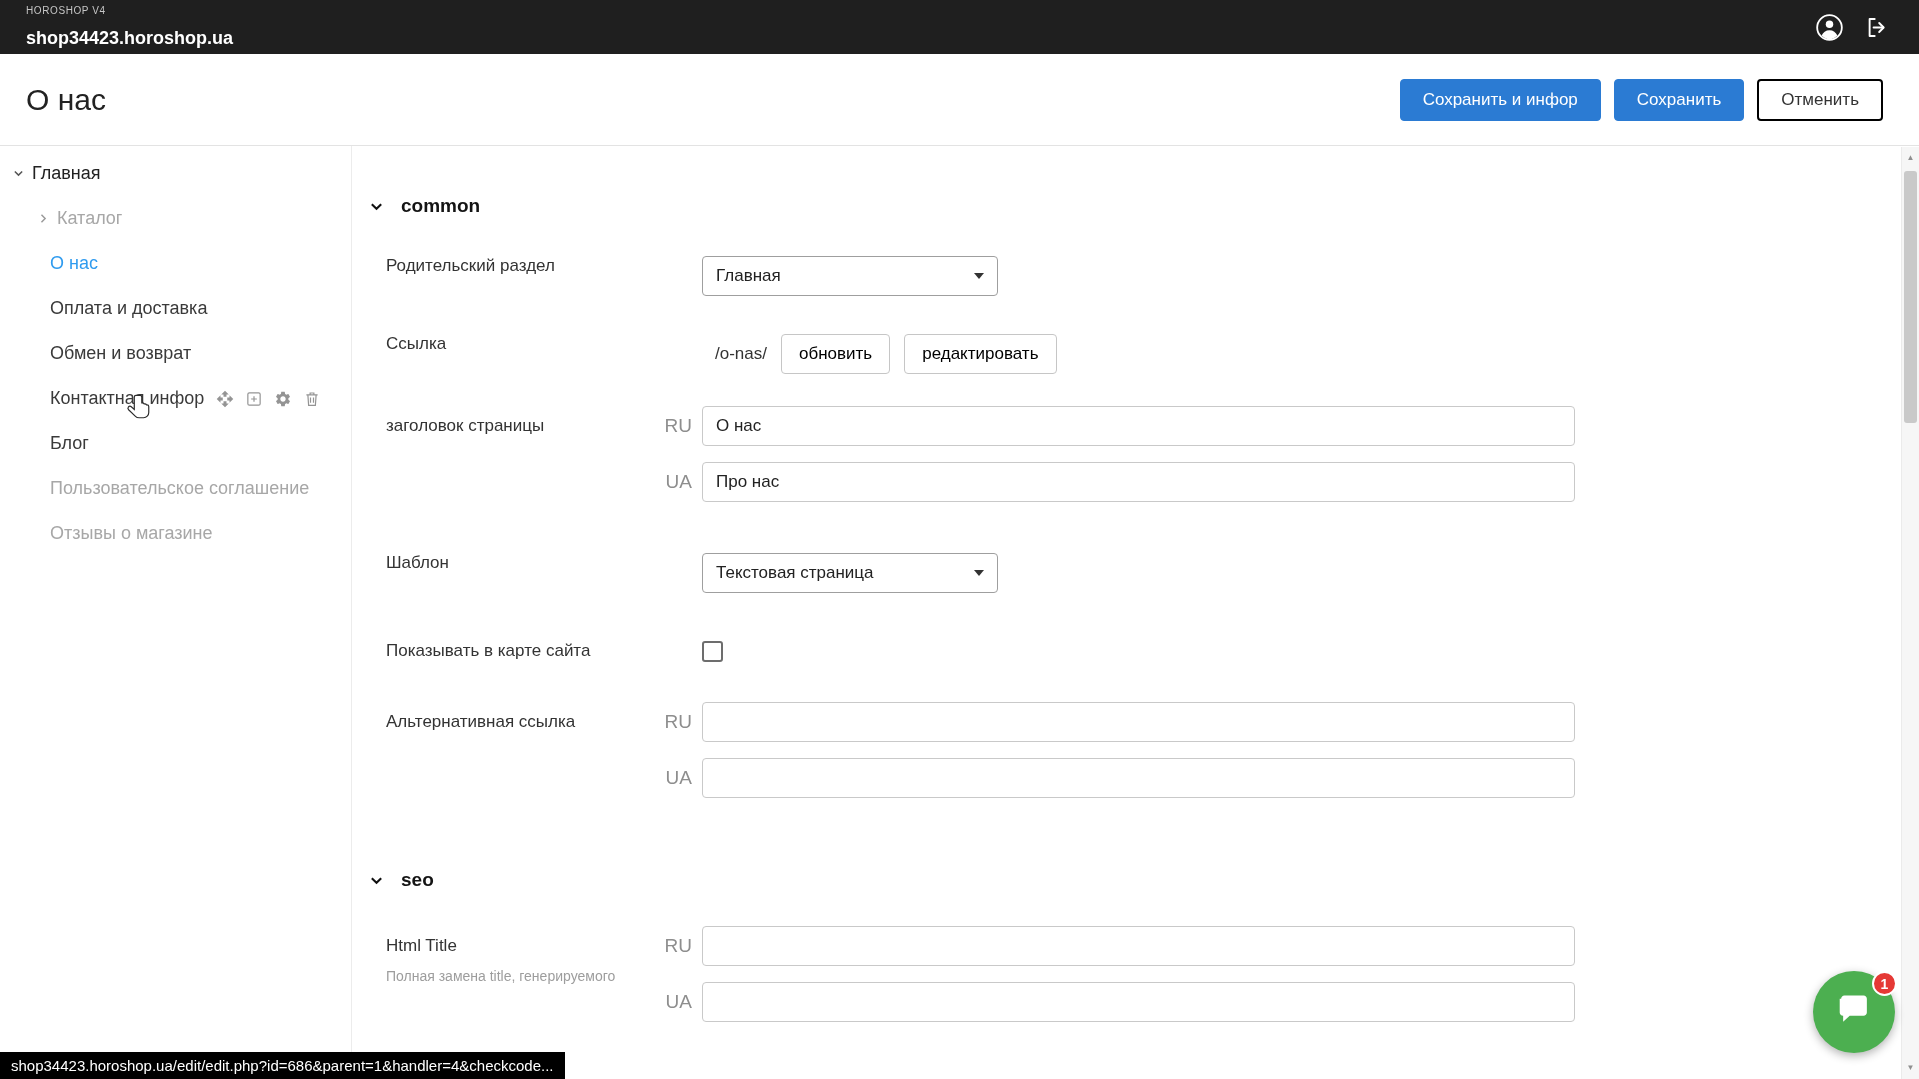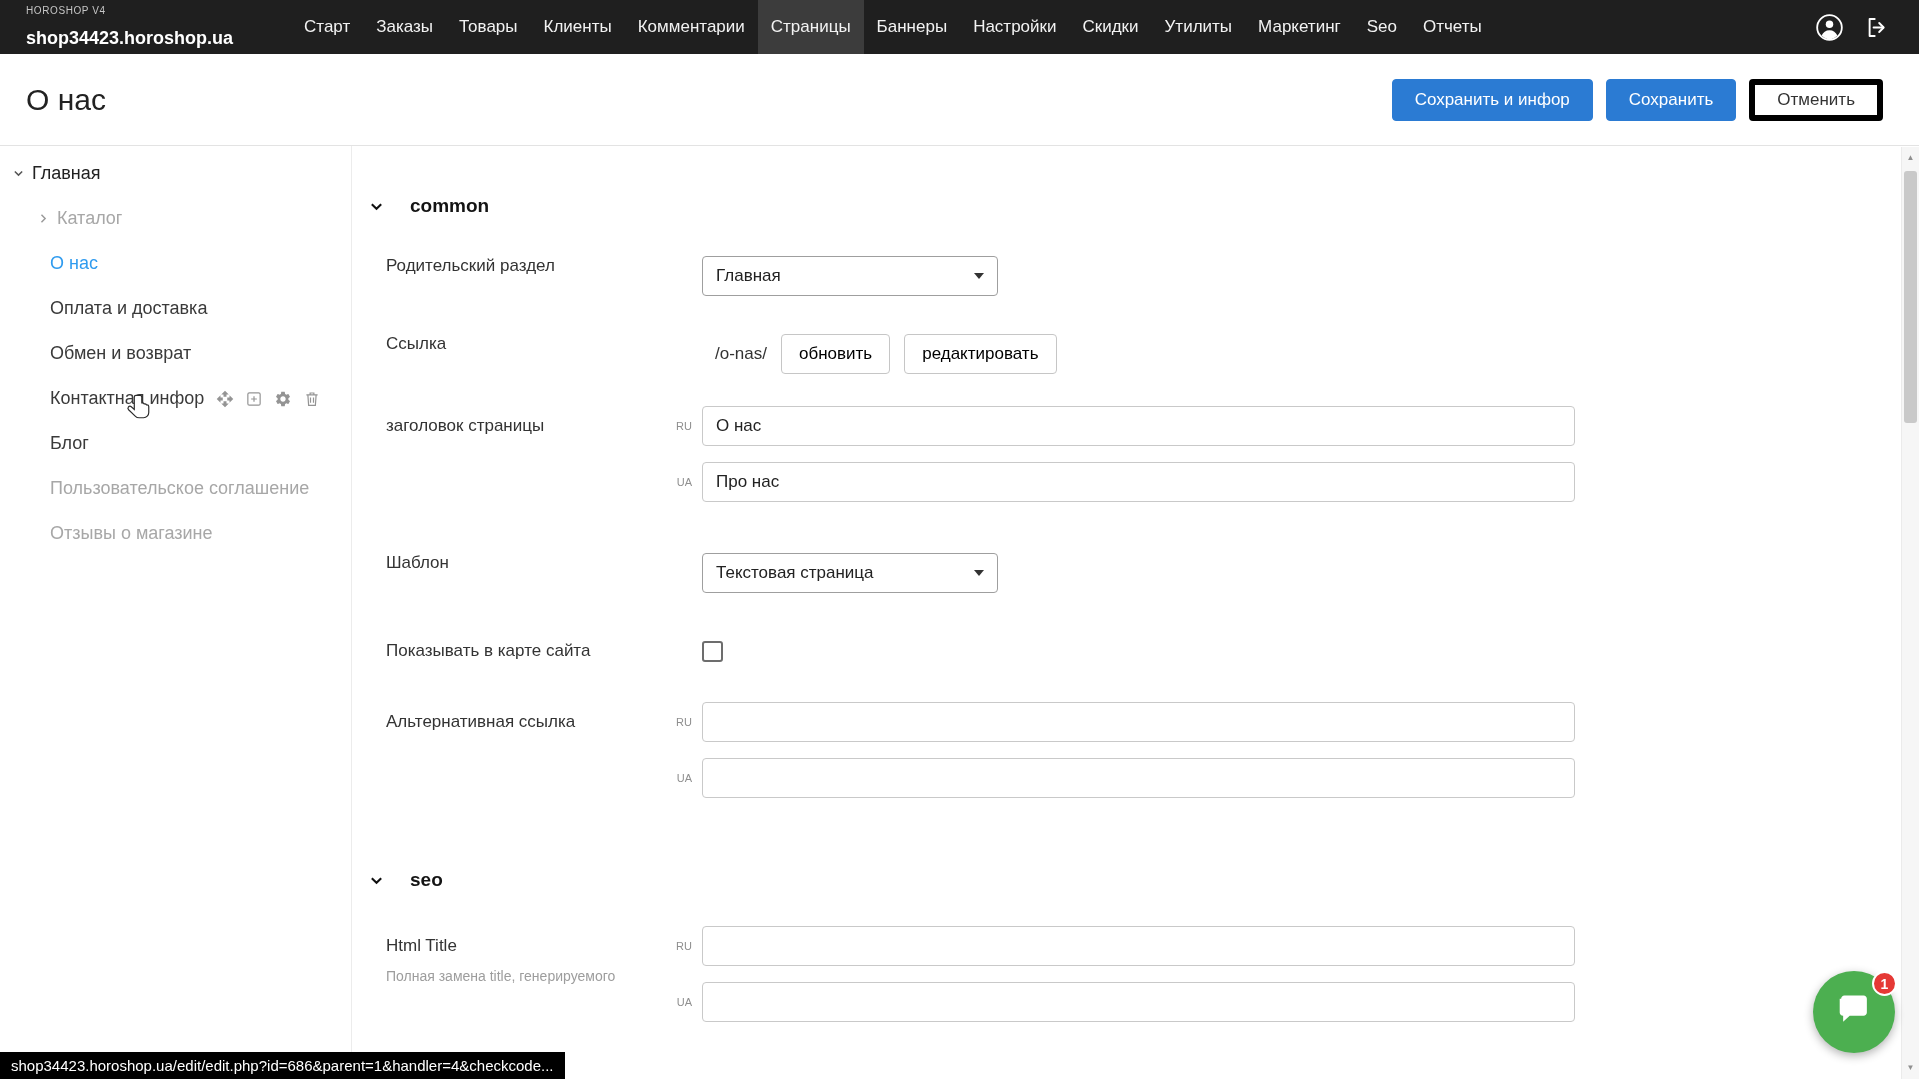--- a/index.html
+++ b/index.html
@@ -16,50 +16,50 @@
   .nav-item{display:flex;align-items:center;padding:0 13px;font-size:17px;color:#f2f2f2;cursor:pointer;white-space:nowrap}
   .nav-item.active{background:#3c3c3c}
   .topbar-icons{margin-left:auto;display:flex;align-items:center;gap:20px;padding-right:28px}
   .tb-icon{display:flex;cursor:pointer}
   
   .page-header{height:92px;display:flex;align-items:center;padding:0 36px 0 26px;border-bottom:1px solid #e3e3e3;box-sizing:border-box;background:#fff}
   .page-title{font-size:30px;font-weight:400;color:#222;margin:0}
   .header-buttons{margin-left:auto;display:flex;gap:13px}
   .btn{height:42px;padding:0 22px;border-radius:4px;font-size:17px;font-family:inherit;cursor:pointer;font-weight:500}
   .btn-primary{background:#2b7bd3;border:1px solid #2b7bd3;color:#fff}
-  .btn-secondary{background:#fff;border:6px solid #000000;color:#333;font-weight:400}
+  .btn-secondary{background:#fff;border:2px solid #000000;color:#333;font-weight:400}
   
   .content{display:flex;height:932px;overflow:hidden;position:relative}
   .sidebar{width:352px;min-width:352px;border-right:1px solid #ececec;padding-top:5px;box-sizing:border-box;position:relative}
   .tree-item{height:45px;display:flex;align-items:center;font-size:18px;color:#3a3a3a;cursor:pointer;padding-left:50px}
   .tree-item.root{padding-left:12px;gap:7px;color:#222}
   .tree-item.catalog{padding-left:37px;gap:7px}
   .tree-item.muted .tree-label{color:#a7a7a7}
   .tree-item.selected .tree-label{color:#2f9bef}
   .chev{display:flex}
   .row-icons{display:flex;gap:11px;margin-left:12px;align-items:center}
   .act-icon{display:flex;opacity:.8;cursor:pointer}
   .cursor{position:absolute;left:124px;top:246px;z-index:5;pointer-events:none}
   
   .form-area{flex:1;padding:48px 0 0 34px;box-sizing:border-box;background:#fff}
-  .section-head{display:flex;align-items:center;gap:26px;font-size:19px;font-weight:700;color:#141414;margin-left:-17px;height:24px;cursor:pointer}
+  .section-head{display:flex;align-items:center;gap:17px;font-size:19px;font-weight:700;color:#141414;margin-left:-17px;height:24px;cursor:pointer}
   .mb38{margin-bottom:38px}.mb32{margin-bottom:32px}.mb52{margin-bottom:51px}.mb46{margin-bottom:46px}
   .mb48{margin-bottom:48px}.mb39{margin-bottom:39px}.mb70{margin-bottom:70px}.mb34{margin-bottom:34px}
   .frow{display:flex}
   .frow.center{align-items:flex-start}
   .frow-label{width:316px;min-width:316px;font-size:17px;color:#333;box-sizing:border-box;padding-right:20px}
   .lh40{line-height:40px}
   .select{width:296px;height:40px;border:1px solid #9f9f9f;border-radius:4px;background:#fff;display:flex;align-items:center;justify-content:space-between;padding:0 13px;font-size:17px;color:#222;cursor:pointer;box-sizing:border-box}
   .caret{width:0;height:0;border-left:5.5px solid transparent;border-right:5.5px solid transparent;border-top:6.5px solid #333}
   .link-wrap{display:flex;align-items:center;gap:14px}
   .link-path{font-size:17px;color:#333;margin-left:13px}
   .btn-light{height:40px;padding:0 17px;background:#fff;border:1px solid #c6c6c6;border-radius:4px;font-size:17px;color:#000000;font-family:inherit;cursor:pointer}
   .lang-group{display:flex;flex-direction:column;gap:16px}
   .lang-row{display:flex;align-items:center}
-  .lang-tag{width:32px;margin-left:-42px;margin-right:10px;text-align:right;font-size:11px;color:#8e8e8e}
+  .lang-tag{width:32px;margin-left:-42px;margin-right:10px;text-align:right;font-size:19px;color:#8e8e8e}
   .text-input{width:873px;height:40px;border:1px solid #c9c9c9;border-radius:4px;padding:0 13px;font-size:17px;color:#222;font-family:inherit;box-sizing:border-box;background:#fff}
   .checkbox{width:21px;height:21px;border:2px solid #6d6d6d;border-radius:3px;background:#fff;box-sizing:border-box;cursor:pointer;display:flex;align-items:center;justify-content:center}
   .checkbox.checked{background:#2b7bd3;border-color:#2b7bd3}
   .checkbox.checked::after{content:"";width:5px;height:11px;border:solid #fff;border-width:0 2.5px 2.5px 0;transform:rotate(42deg);margin-top:-2px}
   .cbrow{height:24px;align-items:center}
   .hint{font-size:14px;color:#9d9d9d;margin-top:2px;white-space:nowrap}
   
   .scrollbar{position:fixed;top:147px;right:0;bottom:0;width:17px;background:#f6f6f6;border-left:1px solid #ebebeb;z-index:20;cursor:default}
   .sb-arrow{position:absolute;left:0;right:0;text-align:center;font-size:8px;color:#8f8f8f;height:16px;line-height:16px;cursor:pointer}
   .sb-arrow.up{top:3px}.sb-arrow.down{bottom:3px}
@@ -70,35 +70,20 @@
   .chat-badge{position:absolute;top:0;right:-2px;min-width:25px;height:25px;border-radius:50%;background:#e53935;color:#fff;font-size:14px;font-weight:700;display:flex;align-items:center;justify-content:center;border:2px solid #fff;box-sizing:border-box}
 </style>
 </head>
 <body>
 
 <header class="topbar">
   <div class="brand">
     <div class="brand-small">HOROSHOP V4</div>
     <div class="brand-name">shop34423.horoshop.ua</div>
   </div>
-  <nav class="nav">
-    <div class="nav-item">Старт</div>
-    <div class="nav-item">Заказы</div>
-    <div class="nav-item">Товары</div>
-    <div class="nav-item">Клиенты</div>
-    <div class="nav-item">Комментарии</div>
-    <div class="nav-item active">Страницы</div>
-    <div class="nav-item">Баннеры</div>
-    <div class="nav-item">Настройки</div>
-    <div class="nav-item">Скидки</div>
-    <div class="nav-item">Утилиты</div>
-    <div class="nav-item">Маркетинг</div>
-    <div class="nav-item">Seo</div>
-    <div class="nav-item">Отчеты</div>
-  </nav>
   <div class="topbar-icons">
     <span class="tb-icon">
       <svg width="29" height="29" viewBox="0 0 24 24">
           <circle cx="12" cy="12" r="10.2" fill="none" stroke="#fff" stroke-width="1.5"></circle>
           <circle cx="12" cy="9.3" r="3.1" fill="#fff"></circle>
           <path d="M12 14.2c-3 0-5.4 1.7-6.5 4.5 1.8 1.9 4 3 6.5 3s4.7-1.1 6.5-3c-1.1-2.8-3.5-4.5-6.5-4.5z" fill="#fff"></path>
         </svg>
     </span>
     <span class="tb-icon">
       <svg width="27" height="27" viewBox="0 0 24 24" fill="none" stroke="#fff" stroke-width="1.7" stroke-linecap="round" stroke-linejoin="round">

